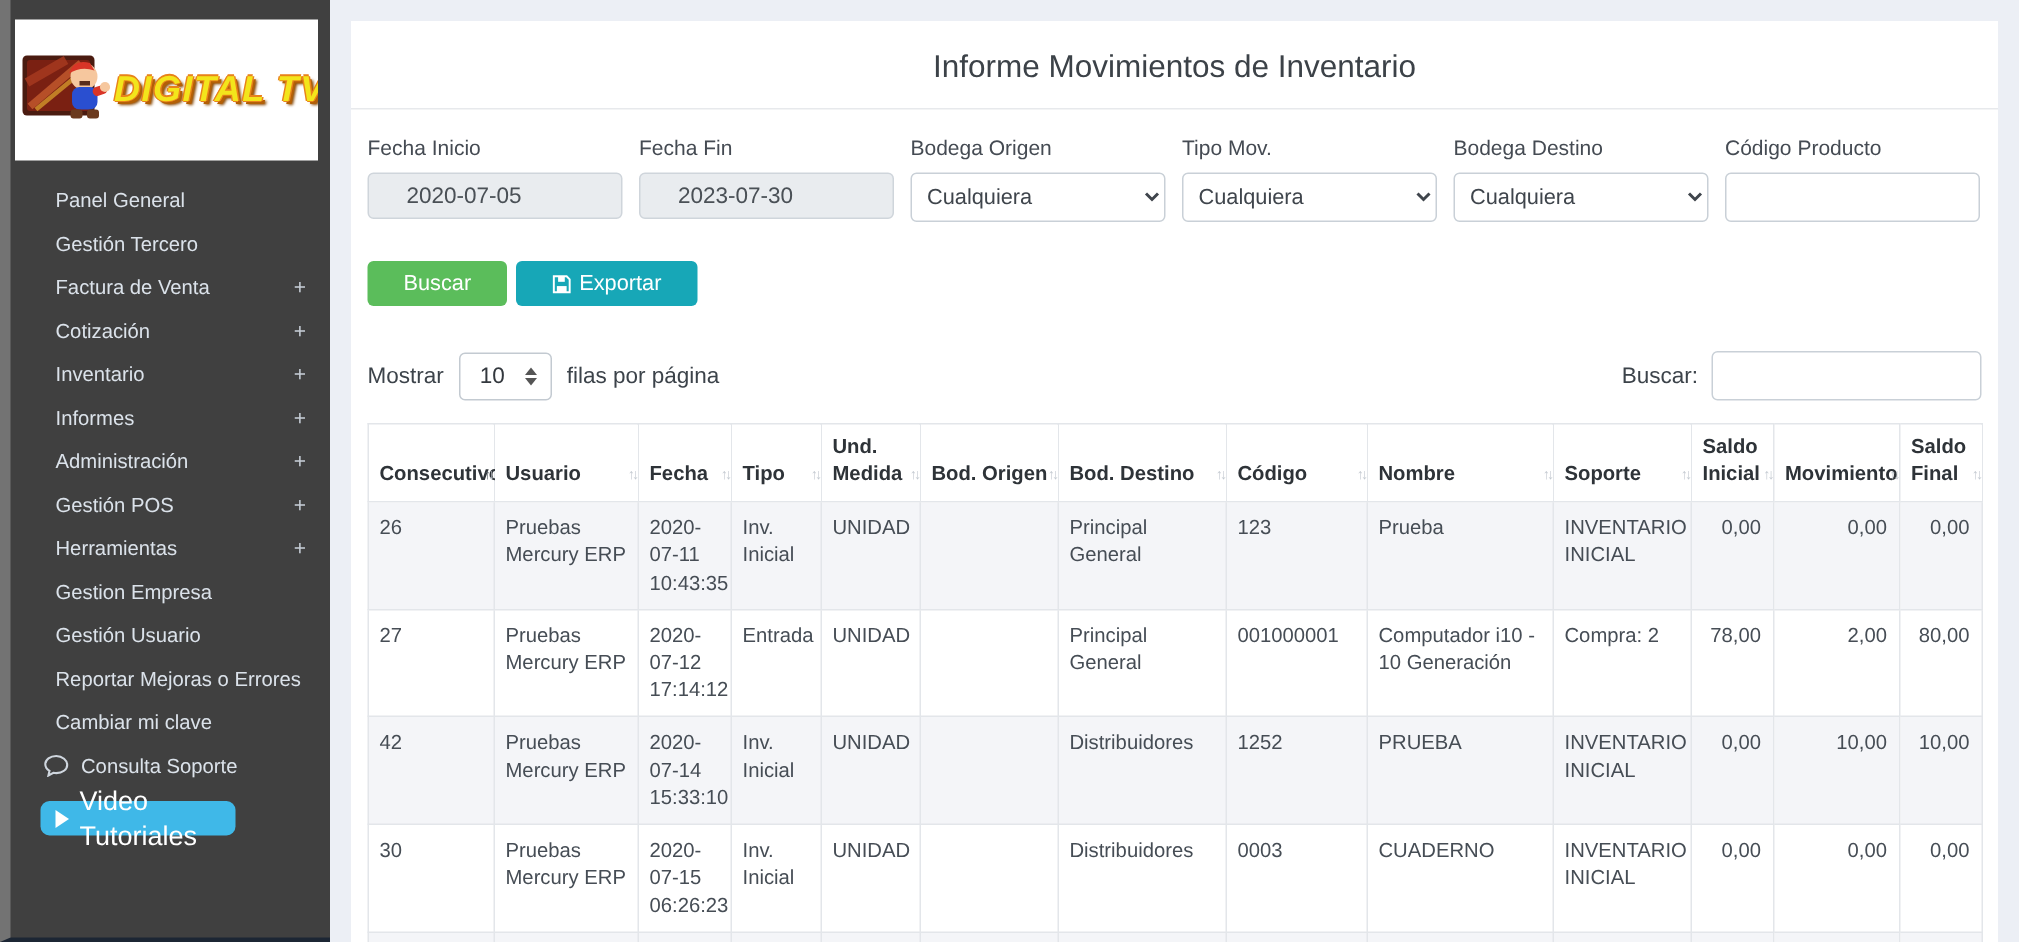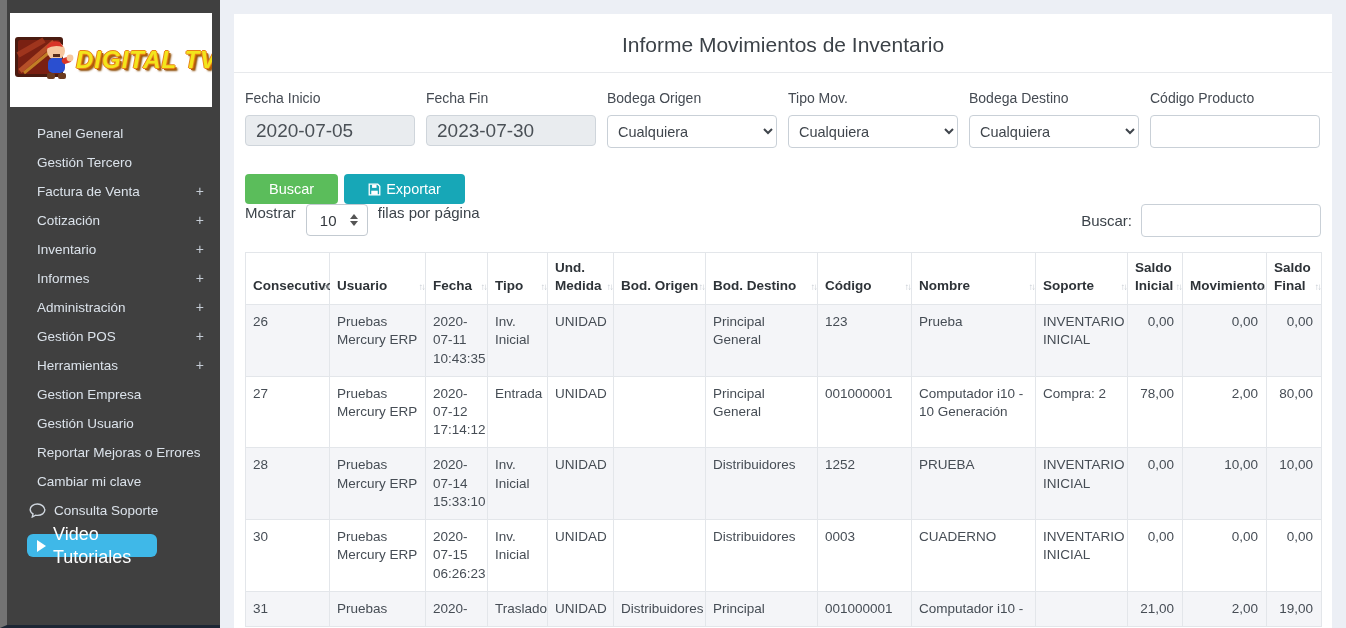--- a/index.html
+++ b/index.html
@@ -43,38 +43,38 @@
     position:absolute;left:14px;top:14px;right:14px;bottom:0;background:#fff;overflow:hidden;
   }
   .panel-inner{padding:0 11px;}
   .page-title{font-size:21px;color:#3c4248;padding:19px 0 15px 0;text-align:center;}
   .title-divider{border:0;border-top:1px solid #e7e9ec;margin:0 -11px;}
   
   .filters{display:grid;grid-template-columns:repeat(6,170px);gap:11px;margin-top:17px;}
   .f-label{font-size:14px;color:#454b53;margin-bottom:9px;}
   .f-date{
     height:31px;box-sizing:border-box;background:#e9ecef;border:1px solid #cfd5db;border-radius:4px;
-    font-size:19px;color:#4a5056;padding:0 10px;width:100%;font-family:inherit;
+    font-size:15px;color:#4a5056;padding:0 25px;width:100%;font-family:inherit;
   }
   .f-select{
     height:33px;box-sizing:border-box;background:#fff;border:1px solid #c9d0d7;border-radius:4px;
     font-size:14.5px;color:#3f454c;padding:0 6px;width:100%;font-family:inherit;
   }
   .f-text{
     height:33px;box-sizing:border-box;background:#fff;border:1px solid #c9d0d7;border-radius:4px;
     font-size:14.5px;color:#3f454c;padding:0 8px;width:100%;font-family:inherit;
   }
   
   .btn-row{margin-top:26px;display:flex;gap:6px;}
   .btn{border:none;border-radius:4px;color:#fff;font-size:14.5px;height:30px;padding:0 24px;
        font-family:inherit;cursor:pointer;display:flex;align-items:center;gap:5px;}
   .btn-buscar{background:#5bbd5b;}
   .btn-exportar{background:#17a7b7;}
   
-  .ls-row{display:flex;font-size:15px;color:#3c434a;}
+  .ls-row{margin-top:30px;display:flex;align-items:center;font-size:15px;color:#3c434a;}
   .len-box{
     margin:0 10px;width:62px;height:32px;border:1px solid #c3cad1;border-radius:4px;box-sizing:border-box;
     display:flex;align-items:center;justify-content:space-between;padding:0 9px 0 13px;cursor:pointer;
     color:#33383e;
   }
   .updown{display:flex;flex-direction:column;gap:2px;}
   .updown b{width:0;height:0;border-left:4px solid transparent;border-right:4px solid transparent;display:block;}
   .updown .u{border-bottom:5px solid #555;}
   .updown .d{border-top:5px solid #555;}
   .spacer{flex:1;}
@@ -258,21 +258,21 @@
               <td></td>
               <td>Principal General</td>
               <td>001000001</td>
               <td>Computador i10 - 10 Generación</td>
               <td>Compra: 2</td>
               <td class="num">78,00</td>
               <td class="num">2,00</td>
               <td class="num">80,00</td>
             </tr>
             <tr class="stripe">
-              <td>28</td>
+              <td>42</td>
               <td>Pruebas Mercury ERP</td>
               <td>2020-07-14 15:33:10</td>
               <td>Inv. Inicial</td>
               <td>UNIDAD</td>
               <td></td>
               <td>Distribuidores</td>
               <td>1252</td>
               <td>PRUEBA</td>
               <td>INVENTARIO INICIAL</td>
               <td class="num">0,00</td>

